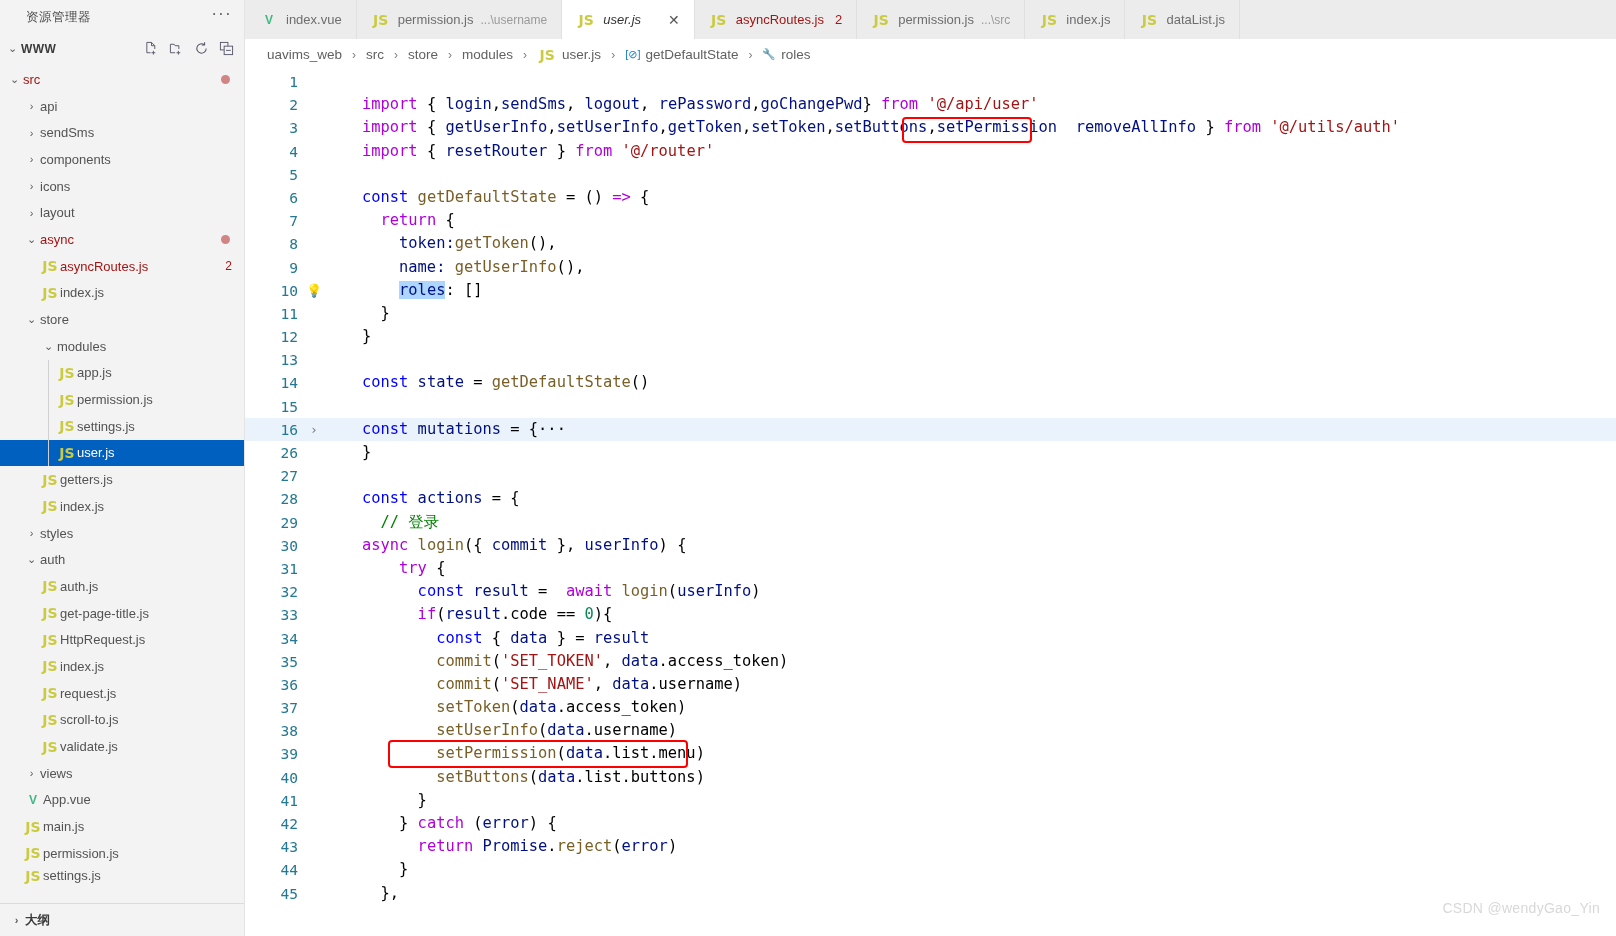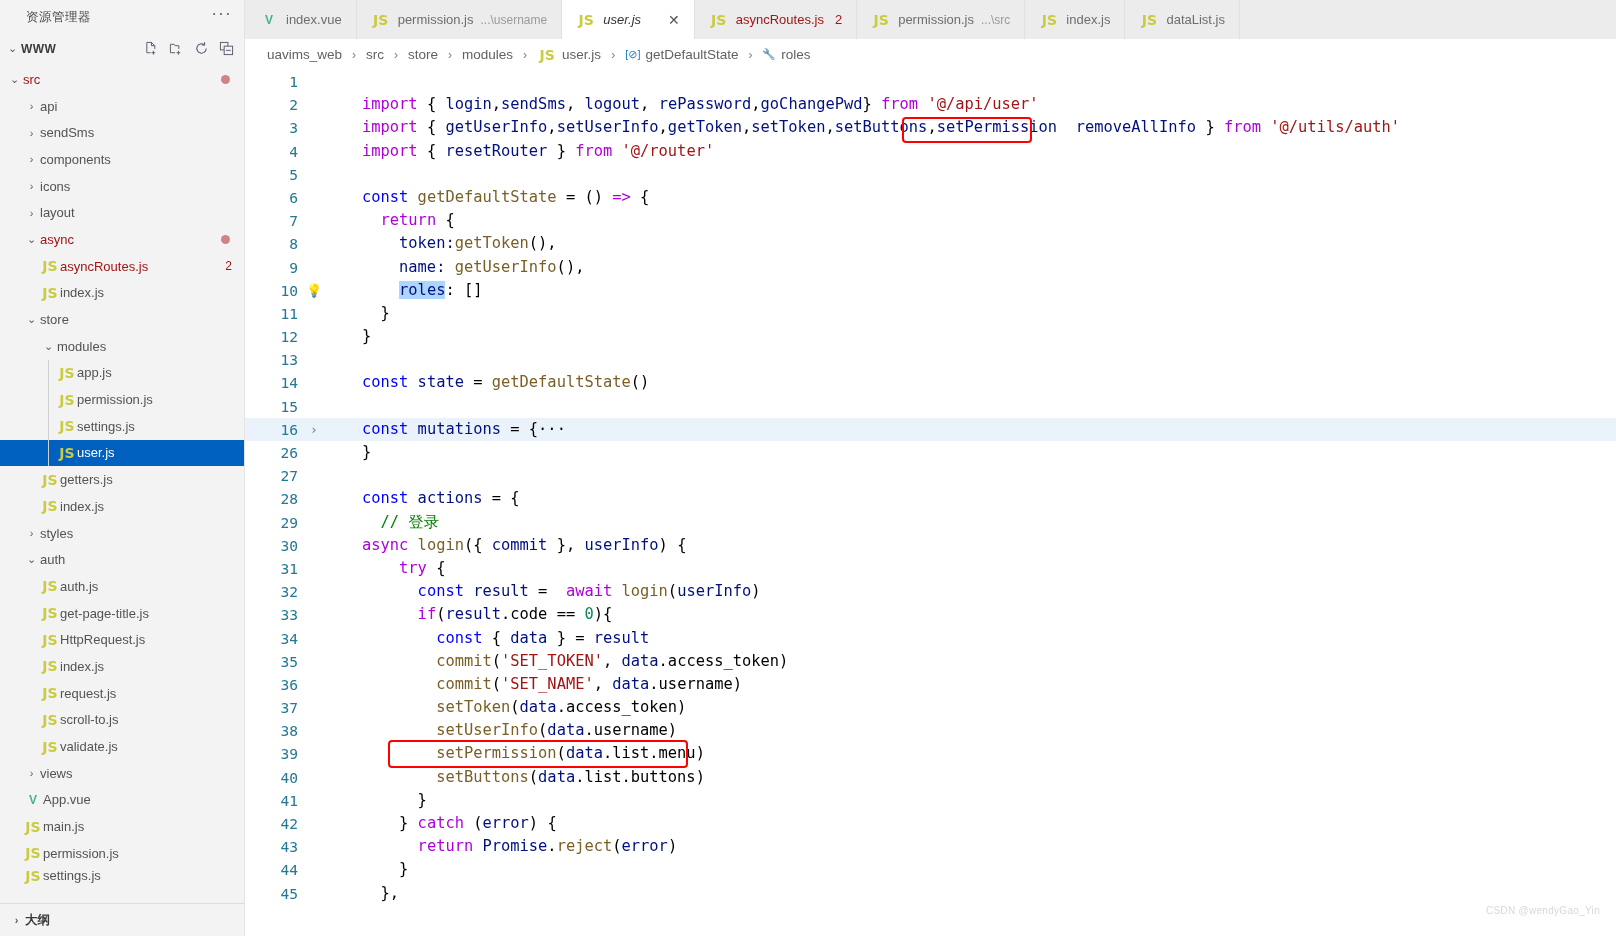--- a/index.html
+++ b/index.html
@@ -124,21 +124,21 @@
   .num2 { color: #098658; }
   .op   { color: #000; }
   .sel-tok { background: #add6ff; }
 
   .redbox {
     position: absolute; border: 2.5px solid #ff0000; border-radius: 4px;
     pointer-events: none;
   }
   .watermark {
     position: absolute; right: 16px; bottom: 20px;
-    font-size: 10px; color: #d8d8d8; letter-spacing: .3px;
+    font-size: 14px; color: #d8d8d8; letter-spacing: .3px;
     font-family: "Liberation Sans", sans-serif;
   }
   .scrollzone {
     position:absolute; top:0; right:0; width:14px; bottom:0;
   }
 </style>
 </head>
 <body>
 
 <div class="app">

